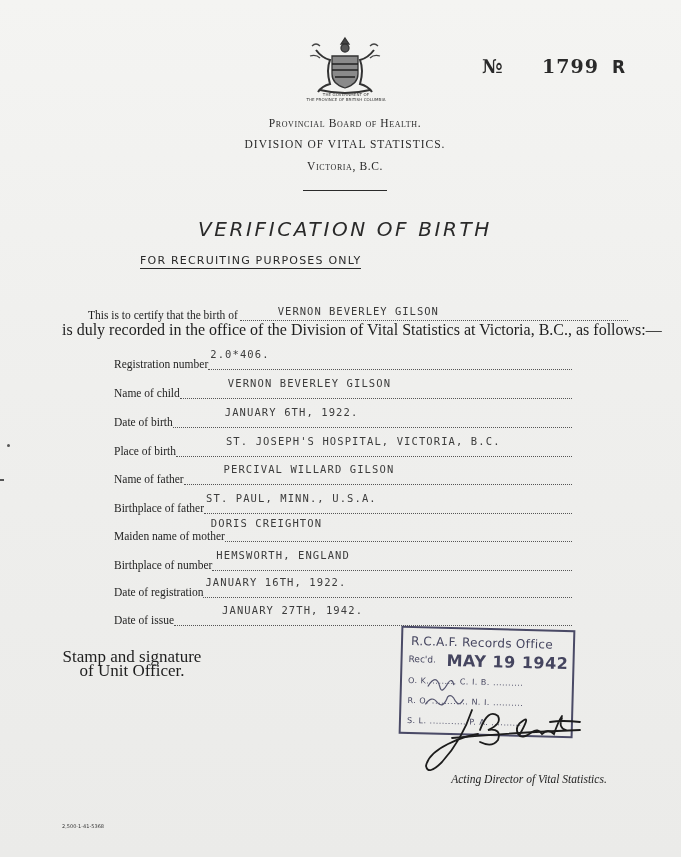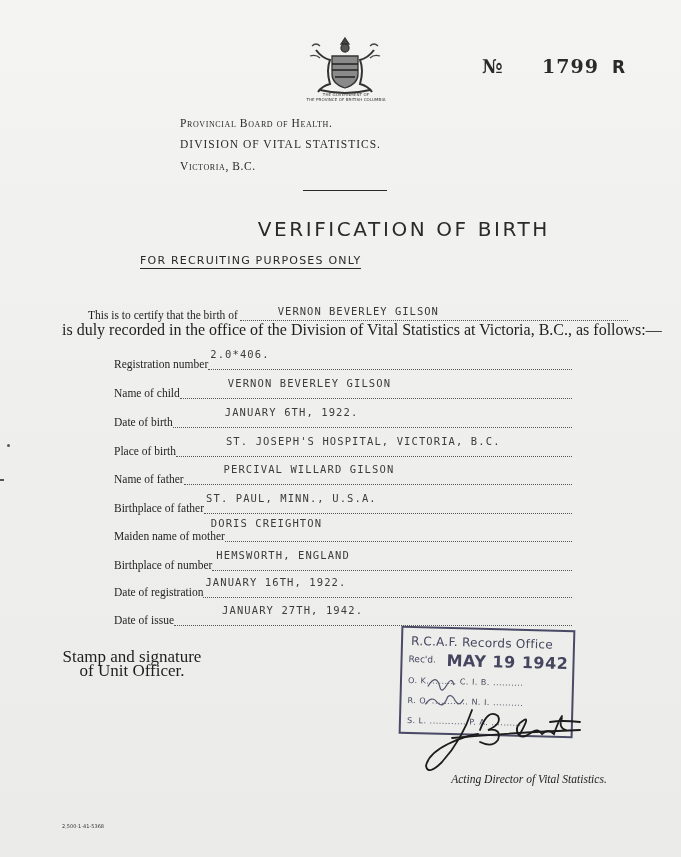--- a/index.html
+++ b/index.html
@@ -25,31 +25,32 @@
     }
     .cert-no {
       left: 482px; top: 55px; width: 160px; height: 28px;
       font-family: "DejaVu Serif", serif; font-size: 19px; color: #2a2a2a;
       display: flex; align-items: baseline;
     }
     .cert-no .no-label { width: 60px; font-weight: bold; }
     .cert-no .no-value { width: 70px; letter-spacing: 1px; font-weight: bold; }
     .cert-no .no-suffix { font-family: "DejaVu Sans", sans-serif; font-size: 17px; font-weight: bold; }
     .hdr {
-      left: 180px; width: 330px; 
+      left: 180px; width: 330px; text-align: center;
       font-family: "Liberation Serif", serif; color: #2a2a2a;
     }
     .hdr1 { top: 117px; font-size: 11.5px; font-variant: small-caps; letter-spacing: 0.6px; }
     .hdr2 { top: 138px; font-size: 11.5px; letter-spacing: 1px; }
     .hdr3 { top: 160px; font-size: 11.5px; font-variant: small-caps; letter-spacing: 0.6px; }
     .hdr-rule { left: 303px; top: 190px; width: 84px; height: 0; border-top: 1.5px solid #2a2a2a; }
     .title {
-      left: 140px; top: 217px; width: 410px; text-align: right;
+      left: 140px; top: 217px; width: 410px; text-align: center;
       font-family: "DejaVu Sans", sans-serif; font-size: 20px; letter-spacing: 2.6px;
       color: #2a2a2a;
+      font-style: italic;
     }
     .subtitle {
       left: 140px; top: 254px; width: 410px; text-align: left;
       font-family: "DejaVu Sans", sans-serif; font-size: 11px; letter-spacing: 1.2px;
       color: #2a2a2a;
     }
     .subtitle span { border-bottom: 1.2px solid #2a2a2a; padding-bottom: 1px; }
     .intro1 {
       left: 88px; top: 305px; width: 540px; height: 16px;
       font-family: "Liberation Serif", serif; font-size: 11.5px; display: flex; align-items: flex-end;

